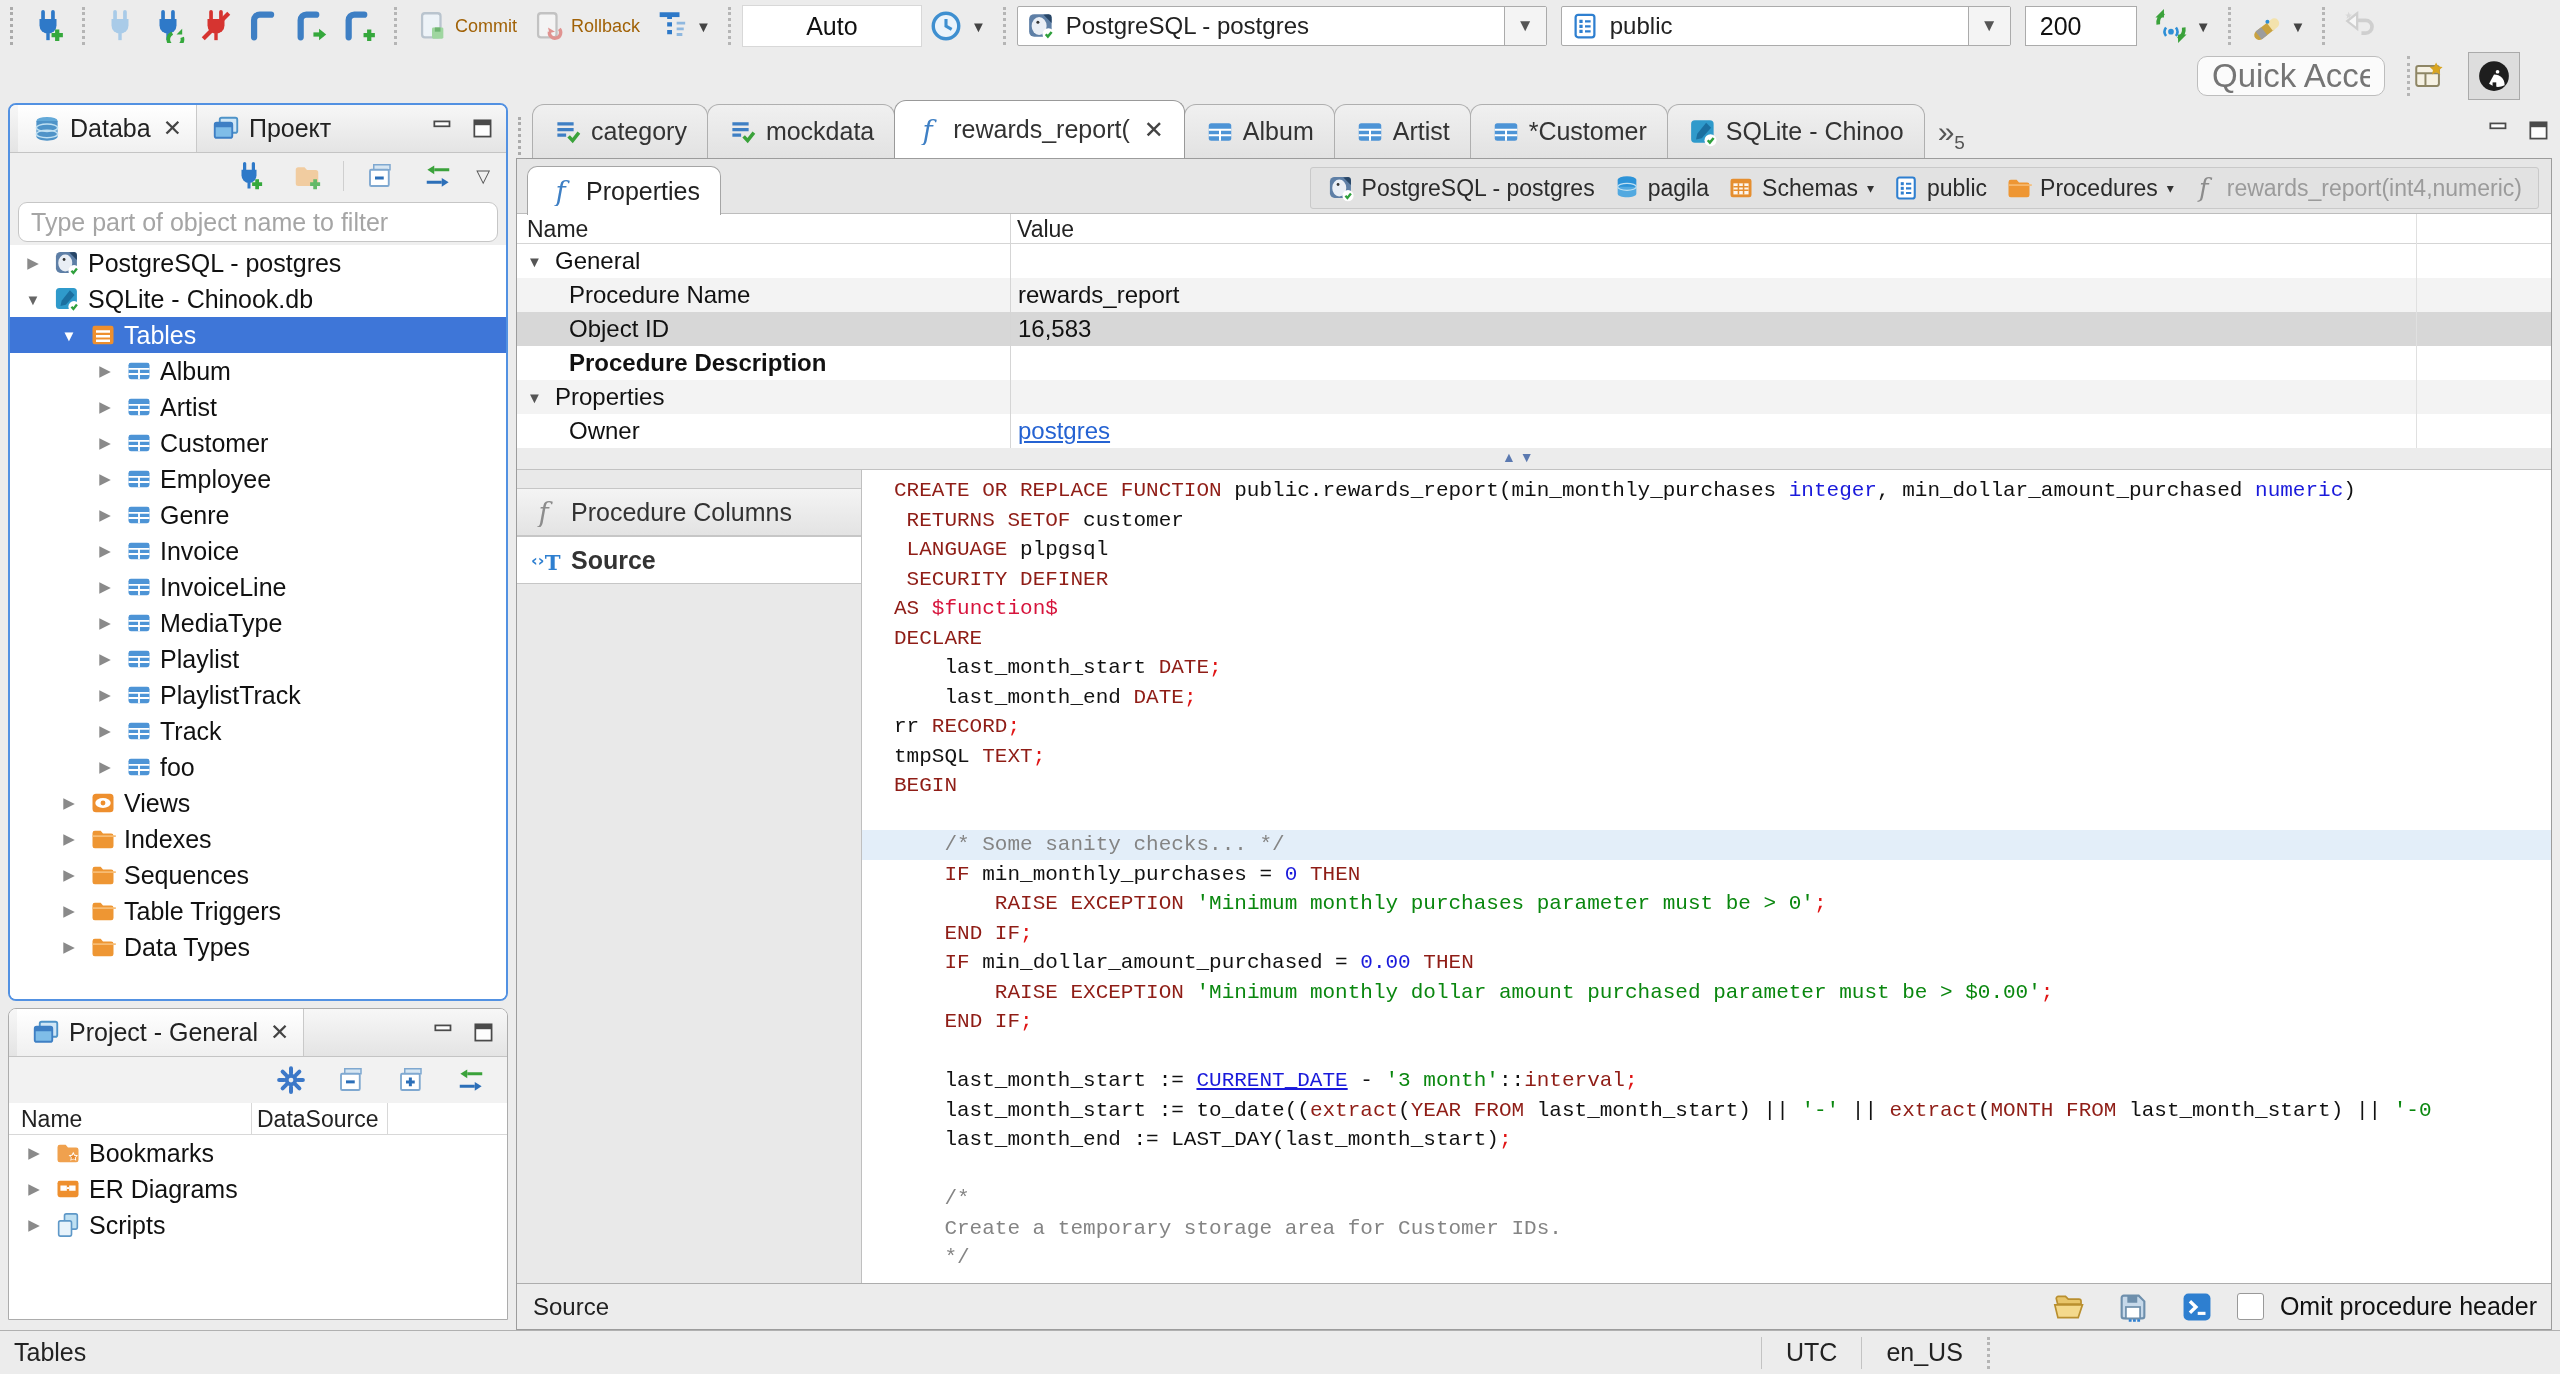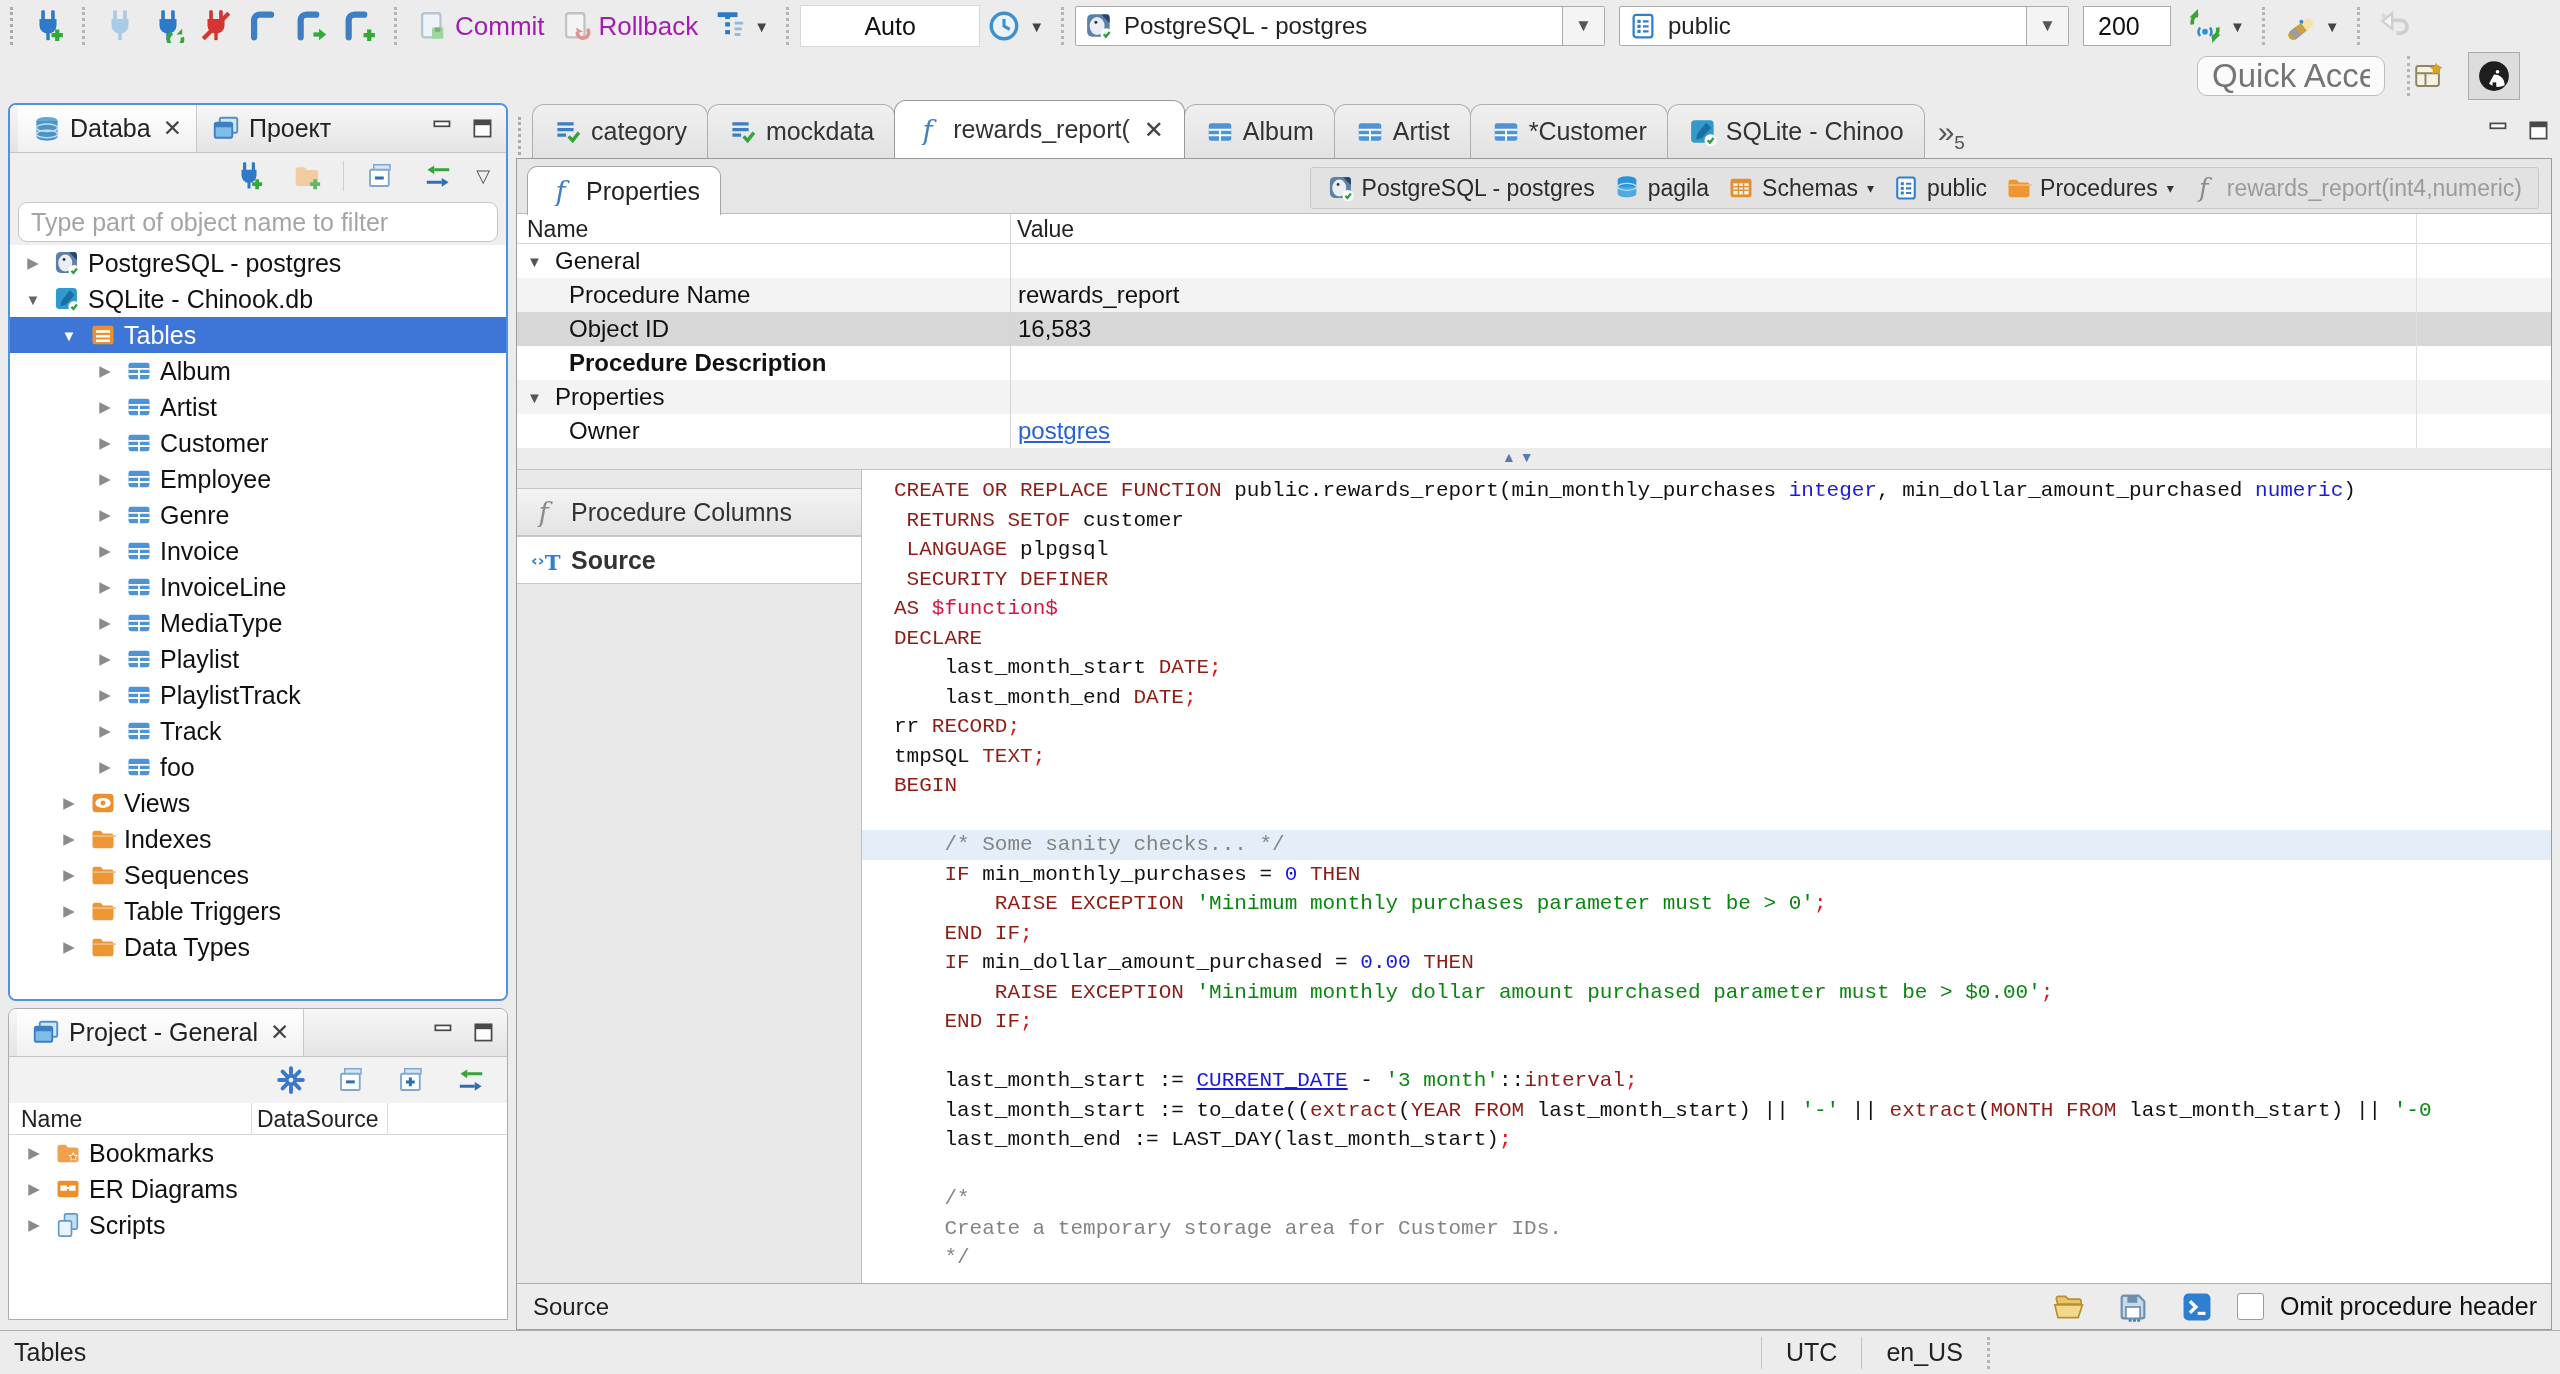--- a/index.html
+++ b/index.html
@@ -3,32 +3,32 @@
 <meta charset="utf-8">
 <style>
   *{box-sizing:border-box;margin:0;padding:0}
   body{background:#9a9a9a;font-family:"Liberation Sans",sans-serif}
   .window{position:relative;width:2560px;height:1374px;background:#ECECEC;overflow:hidden;color:#222}
 
   
   .topbar{position:absolute;left:0;top:0;width:2560px;height:100px;background:#ECECEC}
   .trow1{display:flex;align-items:center;height:52px;padding-left:8px}
   .tbtn{background:none;border:none;display:flex;align-items:center;gap:6px;padding:4px 7px;cursor:pointer}
-  .tbtn .lbl{font-size:26px;color:#a21caf}
+  .tbtn .lbl{font-size:18px;color:#a16207}
   .ic{display:inline-block;line-height:0}
   .i32 svg{width:34px;height:34px}
   .i28 svg{width:30px;height:30px}
   .grip{width:6px;height:38px;border-left:3px dotted #ABABAB;margin:0 8px 0 2px}
   .tsep{width:4px;height:38px;border-left:3px dotted #B5B5B5;margin:0 10px}
   .chev{font-size:15px;color:#444;margin-left:2px}
   .combo{display:flex;align-items:center;background:#fff;border:1px solid #ABABAB;height:40px;border-radius:2px}
   .combo .ctext{font-size:24px;color:#222;padding:0 10px;flex:1;white-space:nowrap;overflow:hidden}
   .combo .cbtn{width:42px;height:100%;border-left:1px solid #ABABAB;background:#F4F4F4;display:flex;align-items:center;justify-content:center;font-size:17px;color:#555}
   .autocombo{width:180px;height:42px;background:#fff;display:flex;align-items:center;justify-content:center;font-size:25px;color:#111;border:1px solid #D8D8D8}
-  .fetchbox{width:88px;height:40px;background:#fff;border:1px solid #ABABAB;font-size:25px;color:#111;display:flex;align-items:center;padding-left:14px}
+  .fetchbox{width:112px;height:40px;background:#fff;border:1px solid #ABABAB;font-size:25px;color:#111;display:flex;align-items:center;padding-left:14px}
   .qa{position:absolute;top:56px;right:175px;width:188px;height:40px;border:1px solid #BDBDBD;border-radius:10px;background:#FBFBFB;color:#A9A9A9;font-size:33px;padding:0 14px;font-family:"Liberation Sans",sans-serif}
   .persp{position:absolute;top:56px;right:108px;width:46px;height:42px;background:none;border:none}
   .beaverbox{position:absolute;top:52px;right:40px;width:52px;height:48px;background:#DDD;border:1px solid #AAA;display:flex;align-items:center;justify-content:center}
   .qasep{position:absolute;top:56px;right:150px;height:40px;border-left:3px dotted #B5B5B5}
 
   
   .maintabs{position:absolute;left:516px;top:100px;width:2036px;height:58px;display:flex;align-items:flex-end}
   .etab{display:flex;align-items:center;gap:8px;height:54px;padding:0 20px;border:1px solid #AFAFAF;border-bottom:none;border-radius:12px 12px 0 0;background:linear-gradient(#F0F0F0,#E2E2E2);margin-right:-1px;font-size:25px;color:#333;white-space:nowrap}
   .etab.active{background:#fff;height:58px;z-index:2;border-color:#999}
   .etab .tclose{font-size:24px;color:#444;margin-left:6px}

